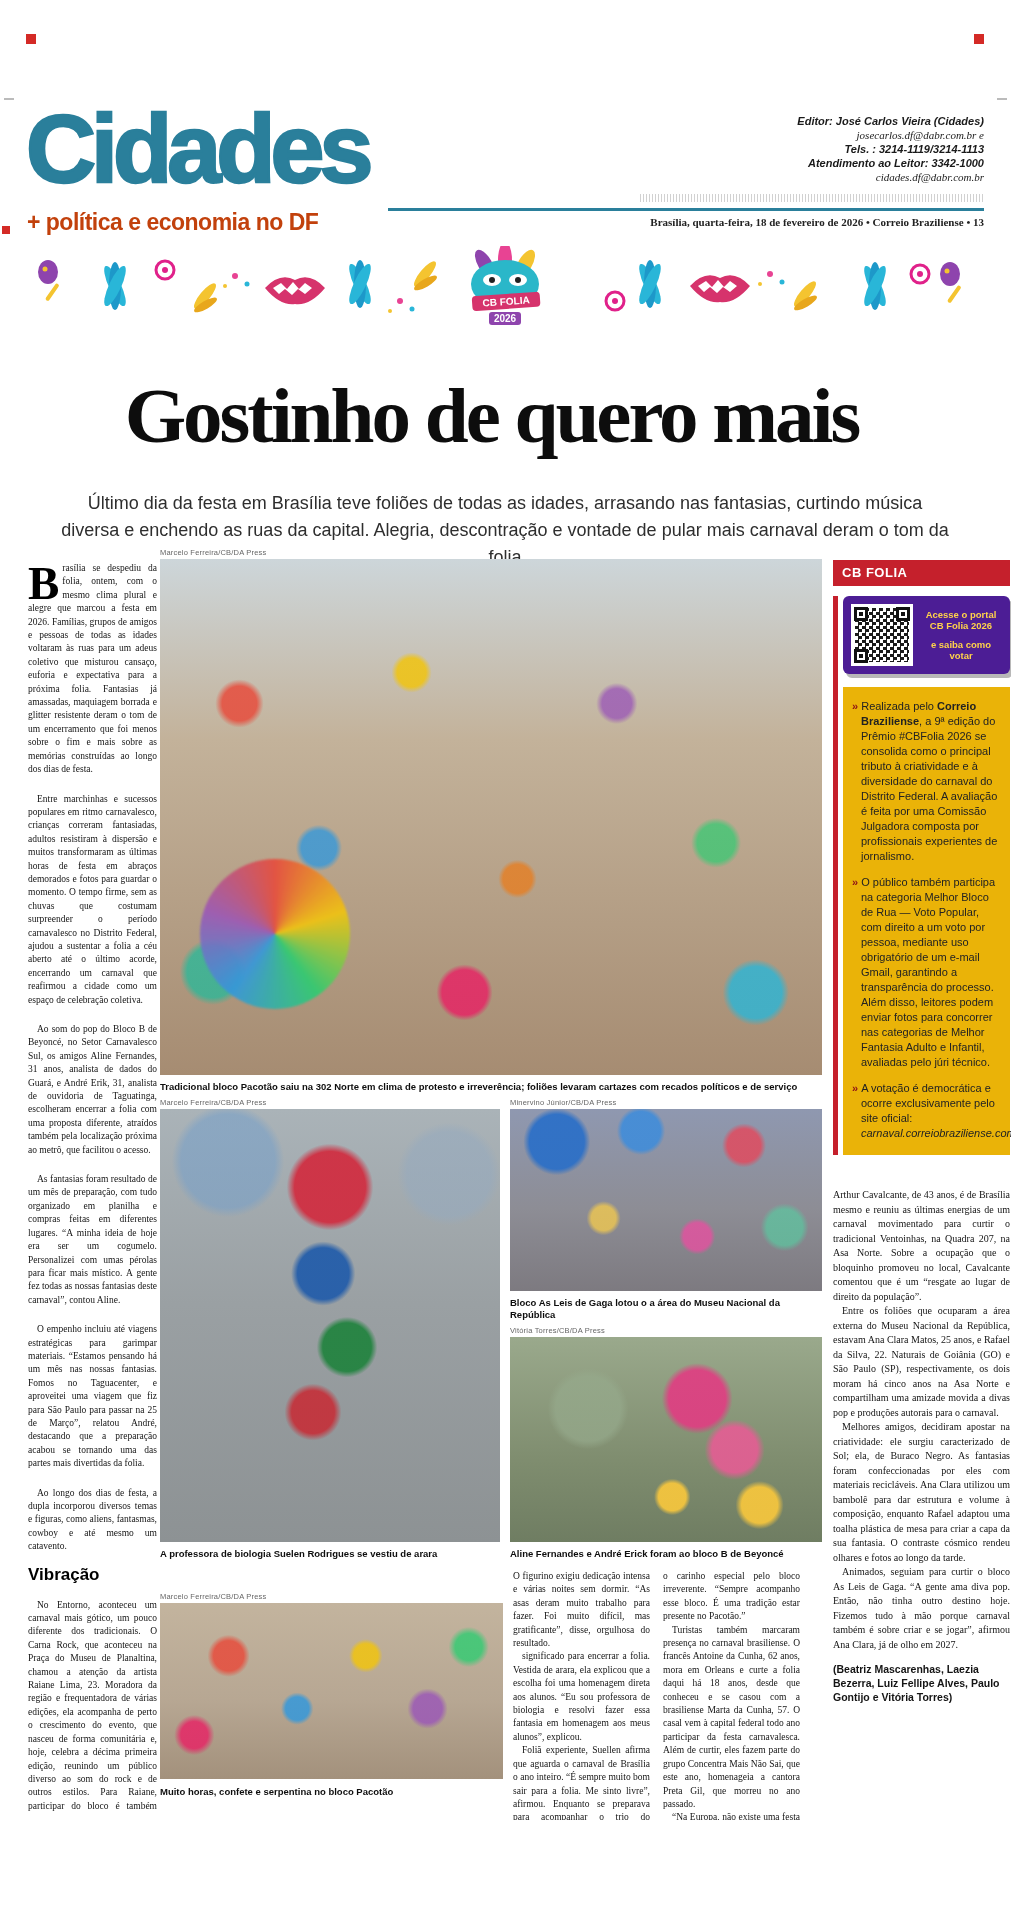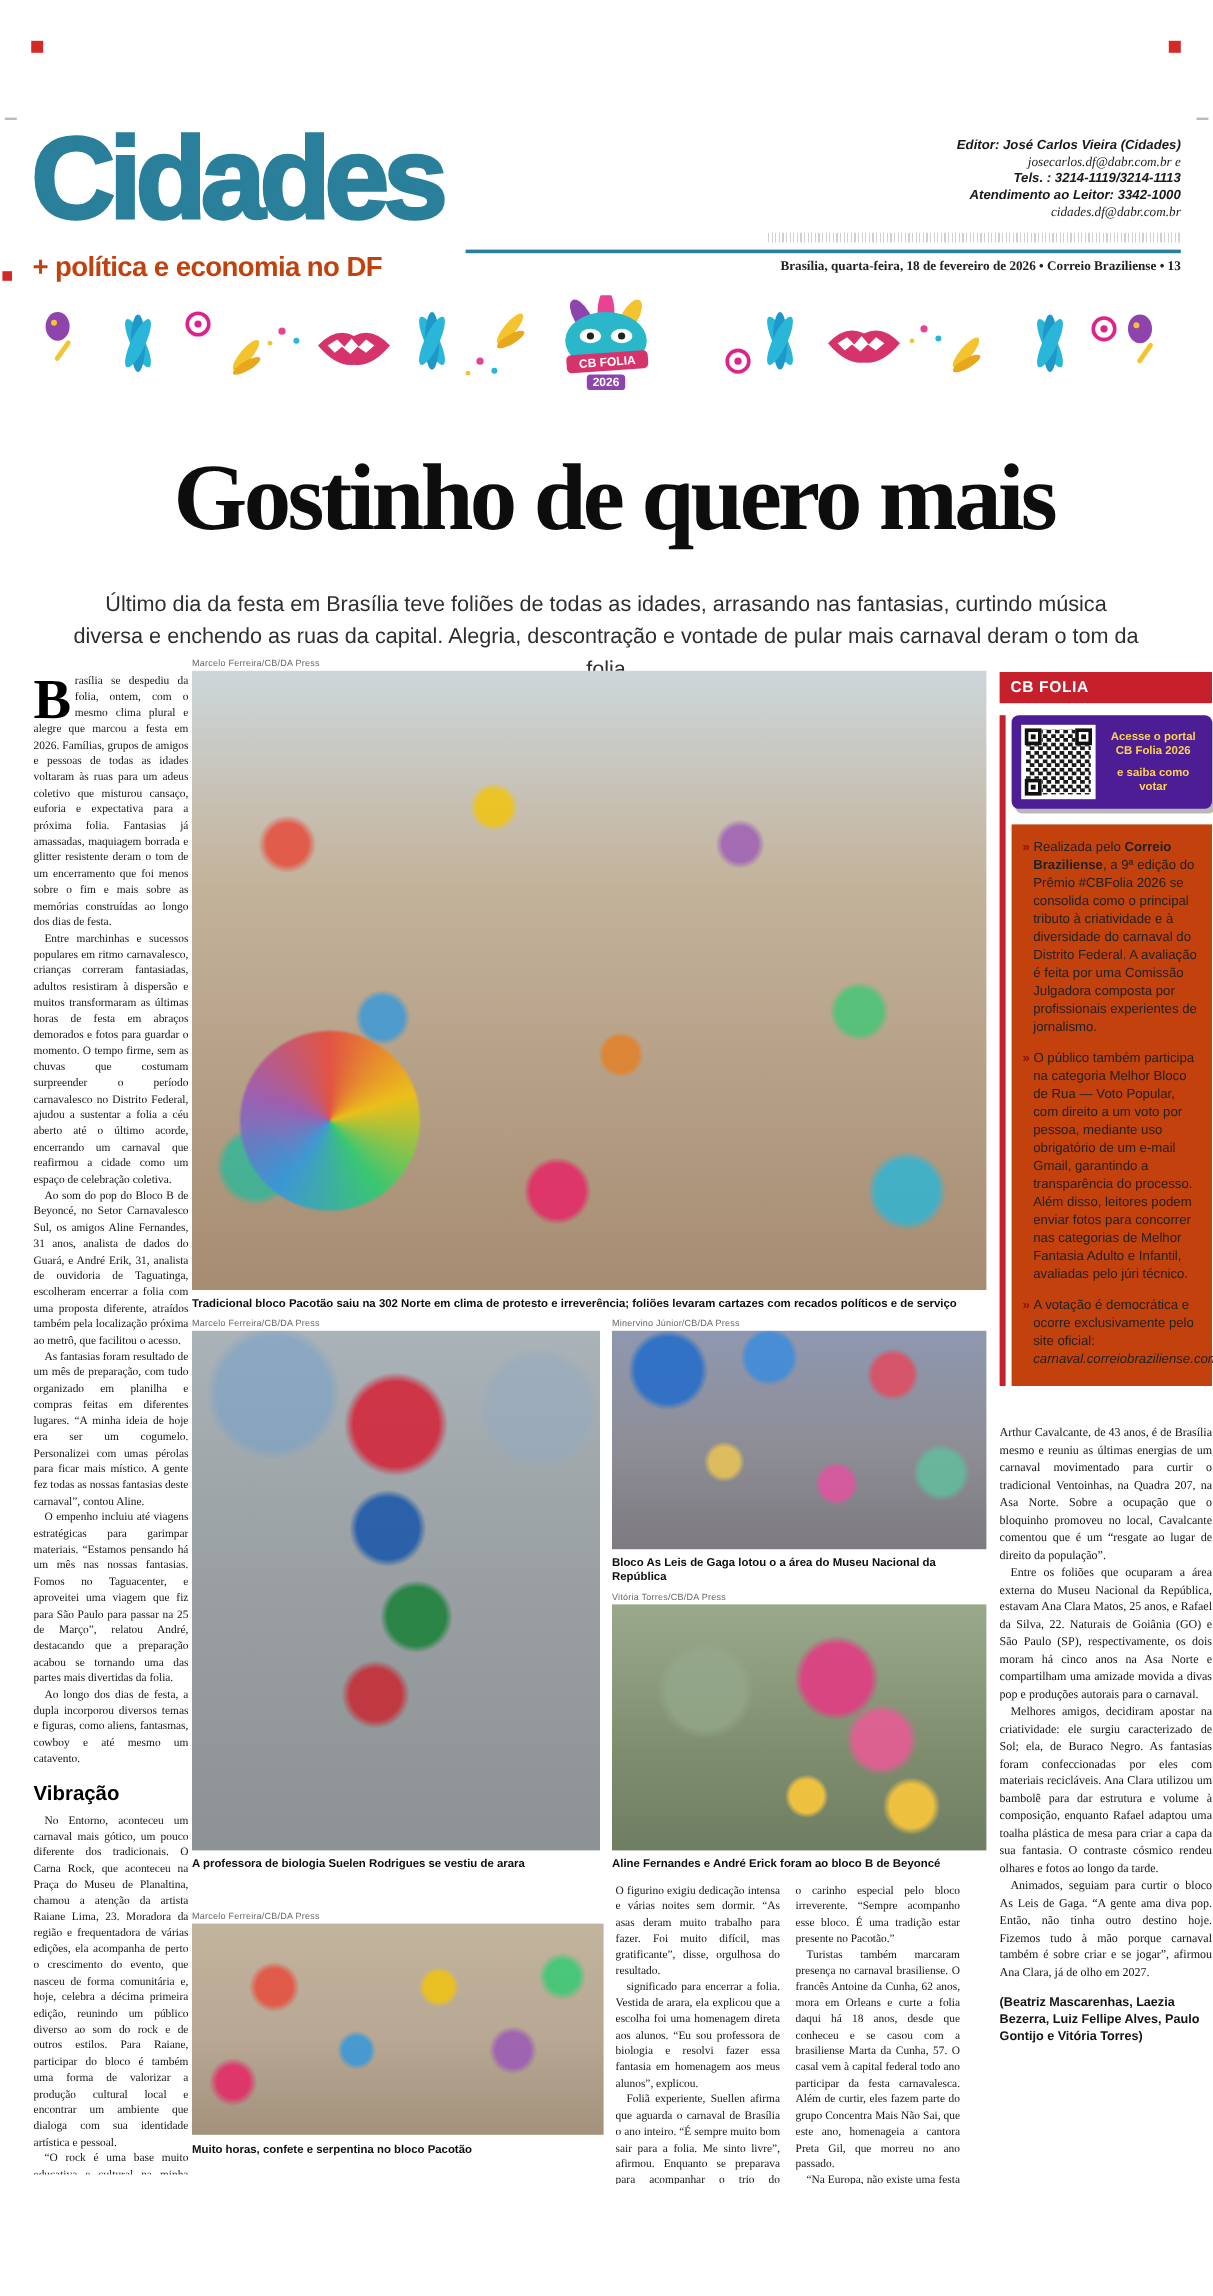--- a/index.html
+++ b/index.html
@@ -23,28 +23,28 @@
   #editor-block .b{font-weight:bold;font-style:italic;}
   #editor-block .i{font-style:italic;font-family:"Liberation Serif",serif;}
   #dateline{left:420px;top:216px;width:564px;text-align:right;
         font:bold 11px/13px "Liberation Serif",serif;color:#222;}
 
   
   #banner{left:30px;top:246px;width:950px;height:88px;}
 
   
   #headline{left:0;top:376px;width:983px;text-align:center;
-        font:bold 79px/1 "Liberation Serif",serif;color:#0d0d0d;letter-spacing:-3px;padding-left:20px;}
+        font:bold 79px/1 "Liberation Serif",serif;color:#0d0d0d;letter-spacing:-3px;}
   #subheadline{left:60px;top:490px;width:890px;text-align:center;
         font:18px/27px "Liberation Sans",sans-serif;color:#2e2e2e;}
 
   
   .body-col{font:9.5px/13.4px "Liberation Serif",serif;text-align:justify;color:#141414;overflow:hidden;}
   .body-col p{margin:0;}
-  .body-col p.ind{text-indent:9px;}
+  .body-col p.ind{text-indent:9px;margin-top:16px;}
   .cont-col p:first-child{text-indent:0;}
   .cont-col p{text-indent:9px;margin:0;}
   #col1{left:28px;top:562px;width:129px;height:1250px;}
   .dropcap{float:left;font:bold 47px/38px "Liberation Serif",serif;padding:2px 3px 0 0;color:#000;}
   .sec-heading{font:bold 17px/1 "Liberation Sans",sans-serif;color:#000;margin:12px 0 9px 0;}
 
   #colA{left:513px;top:1570px;width:137px;height:250px;}
   #colB{left:663px;top:1570px;width:137px;height:250px;}
   #colR{left:833px;top:1188px;width:177px;height:625px;font-size:10px;line-height:14.5px;}
   .byline{font:bold 10.5px/14px "Liberation Sans",sans-serif;margin-top:10px;text-align:left;}
@@ -126,21 +126,21 @@
   #qr-panel{background:#4c1d95;border-radius:6px;box-shadow:3px 4px 0 rgba(0,0,0,.28);
       padding:8px;display:flex;gap:7px;align-items:center;}
   .qr{width:62px;height:62px;background:#fff;flex:0 0 auto;position:relative;padding:4px;box-sizing:border-box;}
   .qr-inner{width:100%;height:100%;
       background:repeating-conic-gradient(#1a1a1a 0% 25%,#fff 0% 50%) 0 0/7px 7px;}
   .qr-finder{position:absolute;width:14px;height:14px;border:3px solid #111;background:#fff;box-sizing:border-box;}
   .qr-finder i{position:absolute;inset:2px;background:#111;}
   .qr-f1{top:3px;left:3px;} .qr-f2{top:3px;right:3px;} .qr-f3{bottom:3px;left:3px;}
   #qr-text{font:bold 9.5px/11.5px "Liberation Sans",sans-serif;color:#ffd24a;text-align:center;}
   #qr-text .gap{height:7px;}
-  #cbfolia-pink{background:#c2410c;margin-top:13px;padding:12px 8px 14px 9px;}
+  #cbfolia-pink{background:#eab308;margin-top:13px;padding:12px 8px 14px 9px;}
   #cbfolia-pink p{margin:0 0 11px 0;font:11px/15px "Liberation Sans",sans-serif;color:#222;
       text-indent:-9px;padding-left:9px;}
   #cbfolia-pink p:last-child{margin-bottom:0;}
   #cbfolia-pink p::before{content:"» ";font-weight:bold;color:#8c1118;}
   #cbfolia-pink .b{font-weight:bold;}
   #cbfolia-pink .i{font-style:italic;}
 </style>
 </head>
 <body>
 

